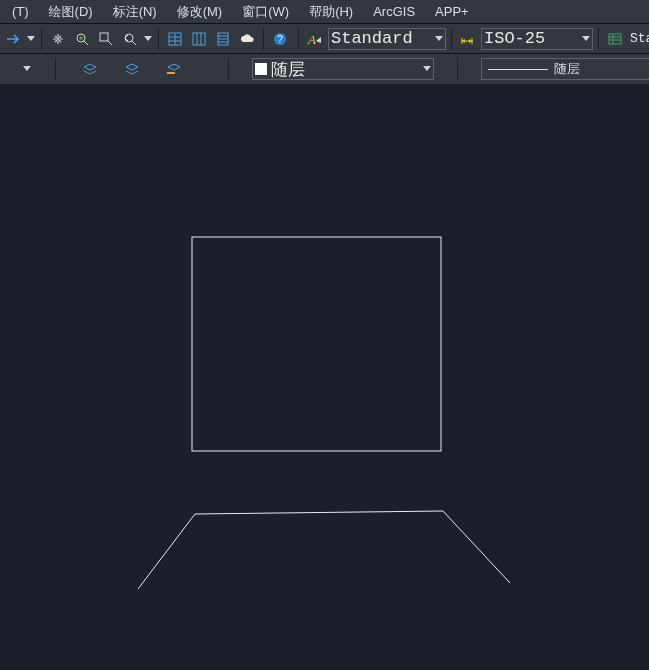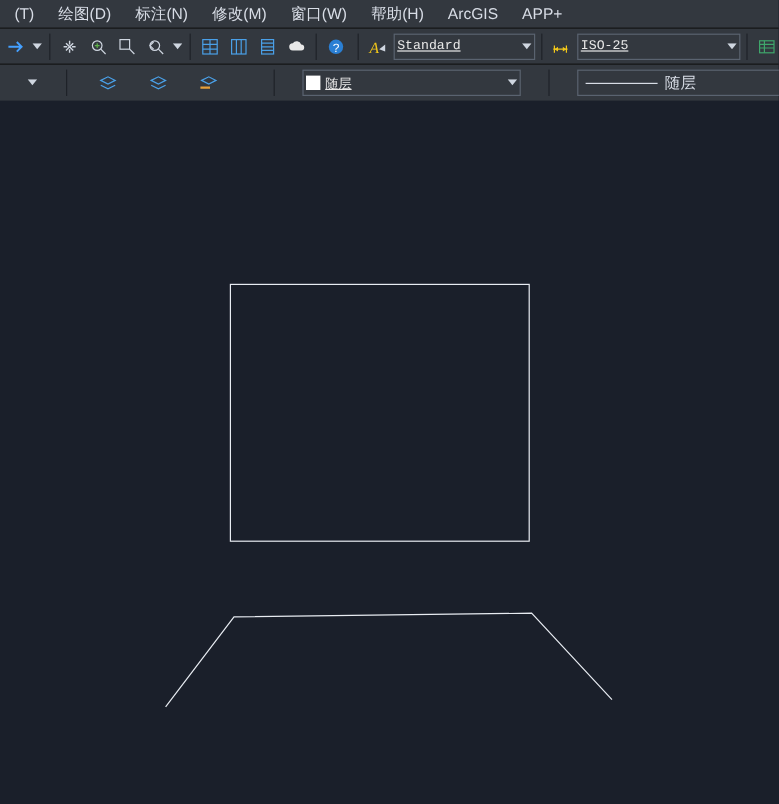--- a/index.html
+++ b/index.html
@@ -62,24 +62,23 @@
     background: #33383f;
     border: 1px solid #5a6370;
     display: flex; align-items: center;
     padding: 0 2px;
     flex: none;
     gap: 4px;
   }
   .txtcombo .label {
     flex: 1;
     font-family: "Courier New", monospace;
-    font-size: 11px;
+    font-size: 17px;
     color: #e8e8e8;
     white-space: nowrap;
-    text-decoration: underline;
   }
   .lineweight-combo {
     height: 22px;
     background: #33383f;
     border: 1px solid #5a6370;
     display: flex; align-items: center;
     padding: 0 6px;
     flex: none;
     gap: 6px;
   }
@@ -196,21 +195,21 @@
         <path d="M0 0h8L4 5z" fill="#cfd6e0"></path>
       </svg>
   </div>
   <div class="sep"></div>
   <div class="icon-btn">
     <svg width="18" height="16">
         <path d="M2 10h12M3 7v6M13 7v6" stroke="#f2c71a" fill="none"></path>
         <path d="M3 10l3-2v4zM13 10l-3-2v4z" fill="#f2c71a"></path>
       </svg>
   </div>
-  <div class="txtcombo" style="width:136px">
+  <div class="txtcombo" style="width:112px">
     <span class="label">ISO-25</span>
     <svg width="8" height="6">
         <path d="M0 0h8L4 5z" fill="#cfd6e0"></path>
       </svg>
   </div>
   <div class="sep"></div>
   <div class="icon-btn">
     <svg width="16" height="16">
         <rect x="2" y="3" width="12" height="10" stroke="#3fa66b" fill="none"></rect>
         <path d="M2 6h12M2 9h12M6 3v10" stroke="#3fa66b"></path>

